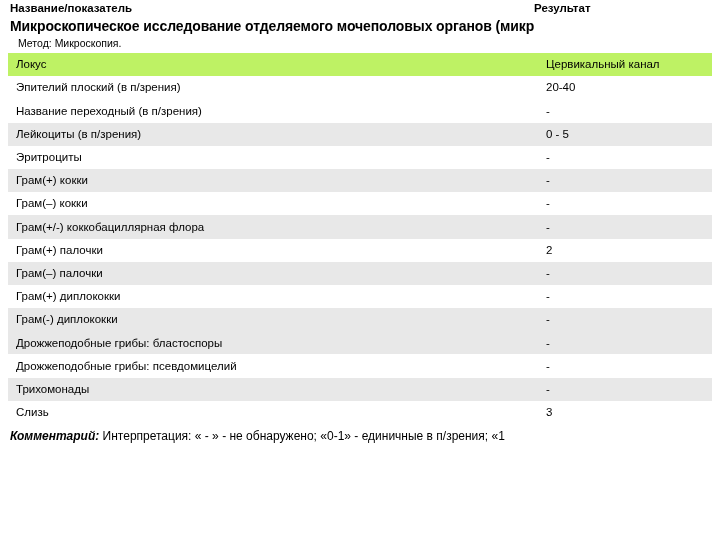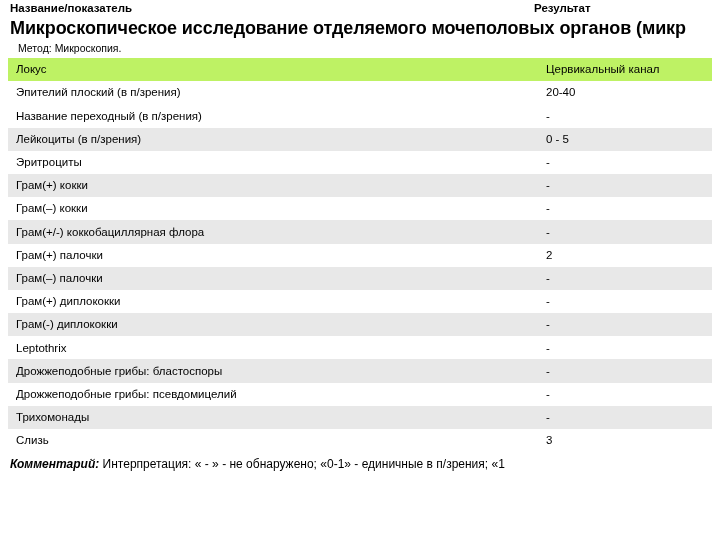--- a/index.html
+++ b/index.html
@@ -28,21 +28,21 @@
     height: 14px;
     font-size: 11.5px;
     font-weight: bold;
     overflow: hidden;
     padding-left: 2px;
   }
   .colhead .c1 { width: 530px; }
   .colhead .c2 { width: 180px; }
 
   .section-title {
-    font-size: 18px;
+    font-size: 14px;
     font-weight: bold;
     margin: 4px 0 3px 2px;
     white-space: nowrap;
     letter-spacing: -0.1px;
   }
   .method {
     font-size: 10.5px;
     margin: 0 0 4px 2px;
     color: #000;
     padding-left: 8px;
@@ -147,24 +147,20 @@
           <td class="val">-</td>
         </tr>
         <tr class="plain">
           <td>Грам(+) диплококки</td>
           <td class="val">-</td>
         </tr>
         <tr class="alt">
           <td>Грам(-) диплококки</td>
           <td class="val">-</td>
         </tr>
-        <tr class="plain">
-          <td>Leptothrix</td>
-          <td class="val">-</td>
-        </tr>
         <tr class="alt">
           <td>Дрожжеподобные грибы: бластоспоры</td>
           <td class="val">-</td>
         </tr>
         <tr class="plain">
           <td>Дрожжеподобные грибы: псевдомицелий</td>
           <td class="val">-</td>
         </tr>
         <tr class="alt">
           <td>Трихомонады</td>

